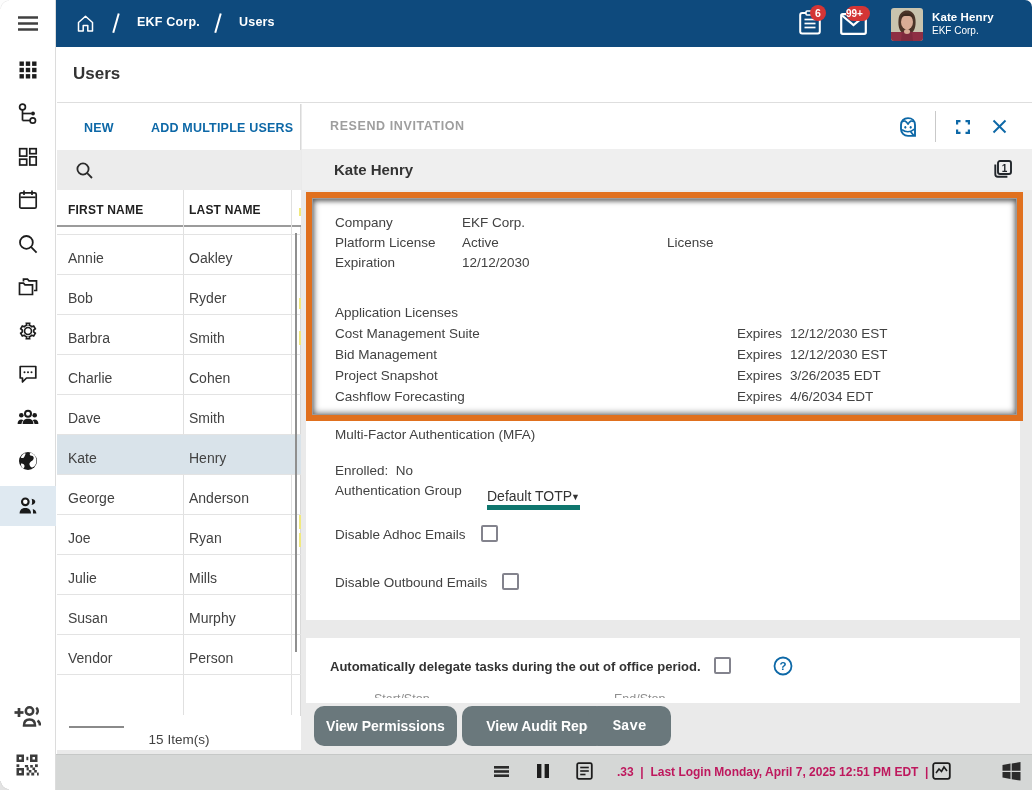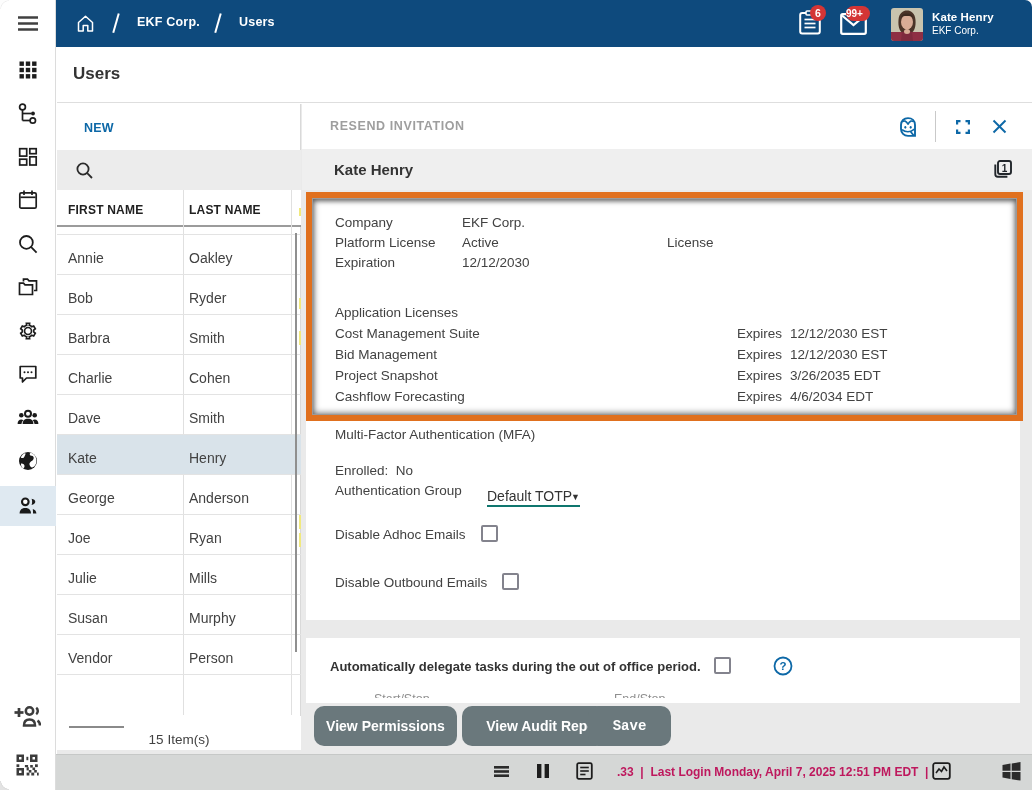--- a/index.html
+++ b/index.html
@@ -228,20 +228,21 @@
         <rect x="15.3" y="18.6" width="2.9" height="2.9"></rect>
         <rect x="18.2" y="16" width="2.6" height="2.6"></rect>
         <rect x="21" y="18.6" width="1.7" height="2.9"></rect>
       </g>
     </svg>
   </div>
 
   <div class="leftpanel">
     <div class="tabs">
       <span class="tab" style="left:27px;">NEW</span>
+      <span class="tab" style="left:94px;">ADD MULTIPLE USERS</span>
     </div>
     <div class="search">
       <svg style="position:absolute;left:18px;top:11px;" width="19" height="19" viewBox="0 0 19 19">
           <circle cx="8" cy="8" r="5.6" fill="none" stroke="#2a2a2a" stroke-width="1.8"></circle>
           <line x1="12.2" y1="12.2" x2="17" y2="17" stroke="#2a2a2a" stroke-width="1.8"></line>
         </svg>
     </div>
     <div class="thead">
       <span class="th" style="left:11px;">FIRST NAME</span>
       <span class="th" style="left:132px;">LAST NAME</span>
@@ -369,21 +370,21 @@
     <span class="t" style="left:484px; top:176px;">3/26/2035 EDT</span>
     <span class="t" style="left:29px; top:197px;">Cashflow Forecasting</span>
     <span class="t" style="left:431px; top:197px;">Expires</span>
     <span class="t" style="left:484px; top:197px;">4/6/2034 EDT</span>
   </div>
 
   <div class="mfacard">
     <span class="t" style="left:29px; top:6px;">Multi-Factor Authentication (MFA)</span>
     <span class="t" style="left:29px; top:42px;">Enrolled:&nbsp;&nbsp;No</span>
     <span class="t" style="left:29px; top:62px;">Authentication Group</span>
-    <span class="t" style="left:181px; top:67px; color:#333; font-size:14px; border-bottom:2px solid #0f766e; padding-bottom:1px;">Default TOTP<span style="font-size:9px; position:relative; top:-1.5px; margin-left:-1px;">▼</span></span>
+    <span class="t" style="left:181px; top:67px; color:#333; font-size:14px; border-bottom:5px solid #0f766e; padding-bottom:1px;">Default TOTP<span style="font-size:9px; position:relative; top:-1.5px; margin-left:-1px;">▼</span></span>
     <span class="t" style="left:29px; top:106px;">Disable Adhoc Emails</span>
     <div class="checkbox" style="left:175px; top:104px;"></div>
     <span class="t" style="left:29px; top:154px;">Disable Outbound Emails</span>
     <div class="checkbox" style="left:196px; top:152px;"></div>
   </div>
 
   <div class="delcard">
     <span class="t" style="left:24px; top:21px; font-weight:bold; color:#333; font-size:13px;">Automatically delegate tasks during the out of office period.</span>
     <div class="checkbox" style="left:408px; top:19px;"></div>
     <svg style="position:absolute; left:467px; top:18px;" width="20" height="20" viewBox="0 0 20 20">

